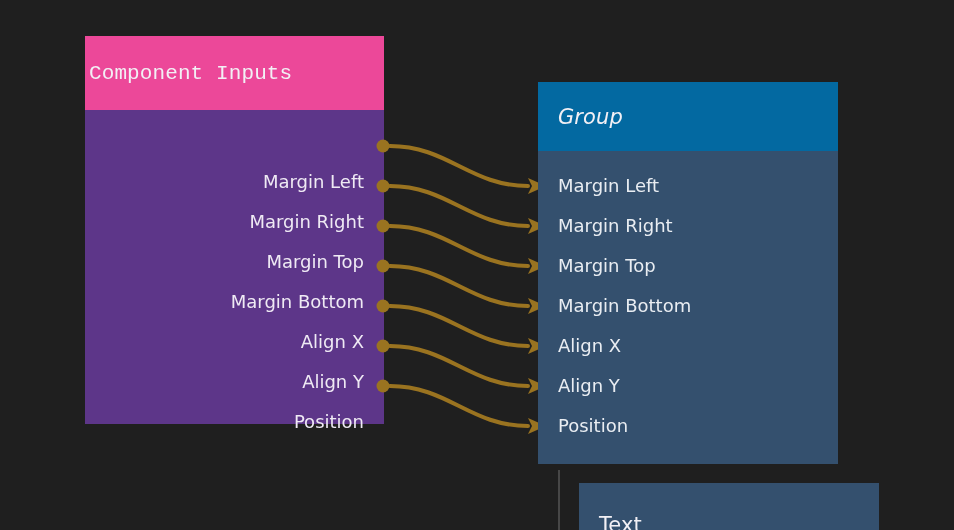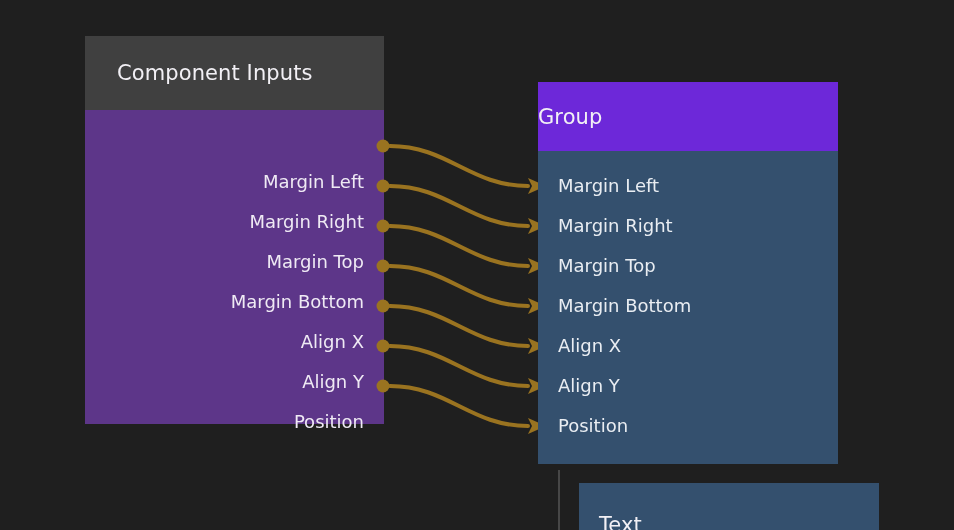--- a/index.html
+++ b/index.html
@@ -46,22 +46,23 @@
   
   #node-component-inputs {
     left: 85px;
     top: 36px;
     width: 299px;
     height: 388px;
     background: #5d3689;
   }
   #node-component-inputs .node-header {
     height: 74px;
-    background: #404040;
-    padding-left: 32px;
+    background: #ec4899;
+    padding-left: 4px;
+    font-family: Liberation Mono, monospace;
   }
   #node-component-inputs .node-body {
     height: 314px;
     padding-top: 0;
   }
   .port-row-out {
     position: absolute;
     right: 20px;
     height: 20px;
     display: flex;
@@ -88,21 +89,23 @@
   
   #node-group {
     left: 538px;
     top: 82px;
     width: 300px;
     height: 382px;
     background: #34506e;
   }
   #node-group .node-header {
     height: 69px;
-    background: #6d28d9;
+    background: #0369a1;
+    padding-left: 20px;
+    font-style: italic;
   }
   #node-group .node-body {
     height: 313px;
   }
   .port-row-in {
     position: absolute;
     left: 20px;
     height: 20px;
     display: flex;
     align-items: center;

